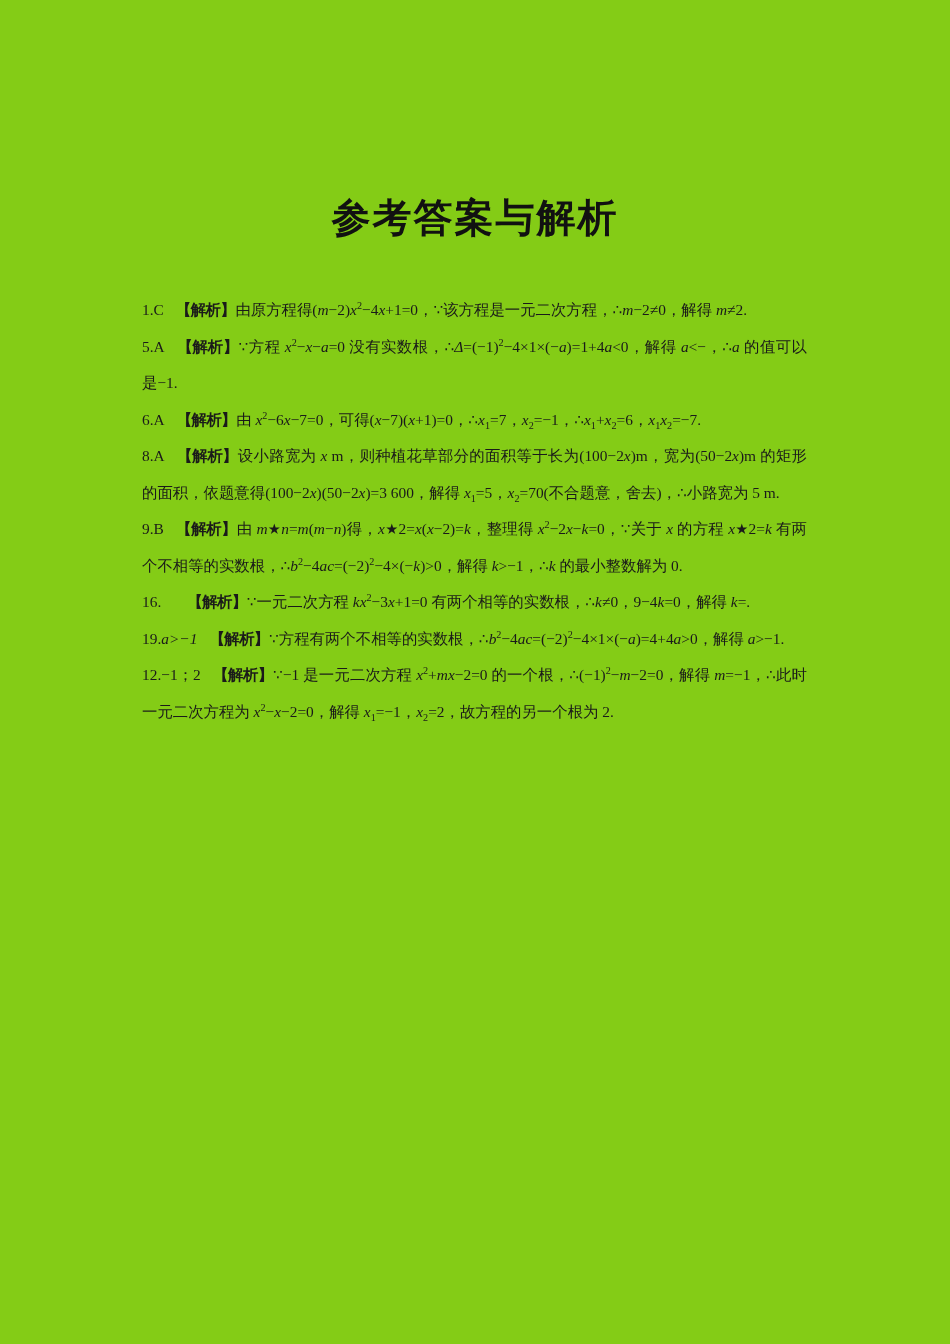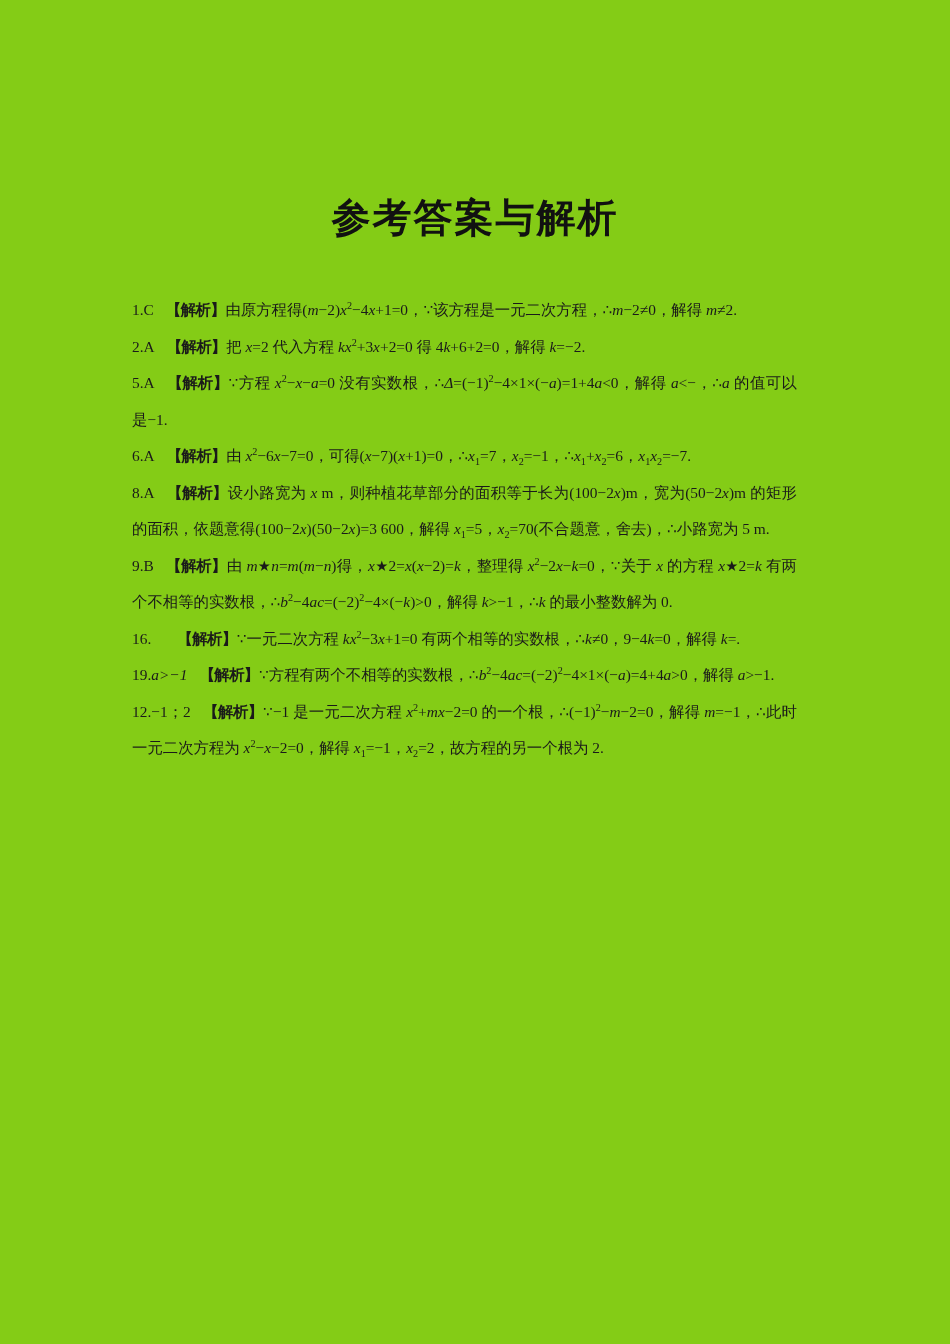--- a/index.html
+++ b/index.html
@@ -33,21 +33,21 @@
     text-align: center;
     font-family: "DejaVu Serif", "Liberation Serif", serif;
     font-weight: 700;
     font-size: 39px;
     letter-spacing: 2px;
     line-height: 1.1;
     color: #111111;
   }
   .body-col {
     position: absolute;
-    left: 132px;
+    left: 142px;
     top: 292px;
     width: 665px;
   }
   .answer {
     font-size: 15.4px;
     line-height: 36.5px;
     text-align: justify;
     text-justify: inter-ideograph;
     margin: 0 0 0 0;
     color: #1a1a1a;
@@ -86,21 +86,20 @@
 <body>
 
 <div class="page">
 
   <div class="page-title">参考答案与解析</div>
 
   <div class="body-col">
 
     <p class="answer"><span class="num">1.</span><span class="ans">C</span><span class="gap"></span><span class="tag">【解析】</span><span>由原方程得(<em>m</em>−2)<em>x</em><sup>2</sup>−4<em>x</em>+1=0，<span class="sym">∵</span>该方程是一元二次方程，<span class="sym">∴</span><em>m</em>−2≠0，解得 <em>m</em>≠2.</span></p>
 
-    <p class="answer"><span class="num">2.</span><span class="ans">A</span><span class="gap"></span><span class="tag">【解析】</span><span>把 <em>x</em>=2 代入方程 <em>kx</em><sup>2</sup>+3<em>x</em>+2=0 得 4<em>k</em>+6+2=0，解得 <em>k</em>=−2.</span></p>
 
 
 
     <p class="answer"><span class="num">5.</span><span class="ans">A</span><span class="gap"></span><span class="tag">【解析】</span><span><span class="sym">∵</span>方程 <em>x</em><sup>2</sup>−<em>x</em>−<em>a</em>=0 没有实数根，<span class="sym">∴</span><em>Δ</em>=(−1)<sup>2</sup>−4×1×(−<em>a</em>)=1+4<em>a</em>&lt;0，解得 <em>a</em>&lt;−，<span class="sym">∴</span><em>a</em> 的值可以是−1.</span></p>
 
     <p class="answer"><span class="num">6.</span><span class="ans">A</span><span class="gap"></span><span class="tag">【解析】</span><span>由 <em>x</em><sup>2</sup>−6<em>x</em>−7=0，可得(<em>x</em>−7)(<em>x</em>+1)=0，<span class="sym">∴</span><em>x</em><sub>1</sub>=7，<em>x</em><sub>2</sub>=−1，<span class="sym">∴</span><em>x</em><sub>1</sub>+<em>x</em><sub>2</sub>=6，<em>x</em><sub>1</sub><em>x</em><sub>2</sub>=−7.</span></p>
 
 
     <p class="answer"><span class="num">8.</span><span class="ans">A</span><span class="gap"></span><span class="tag">【解析】</span><span>设小路宽为 <em>x</em> m，则种植花草部分的面积等于长为(100−2<em>x</em>)m，宽为(50−2<em>x</em>)m 的矩形的面积，依题意得(100−2<em>x</em>)(50−2<em>x</em>)=3 600，解得 <em>x</em><sub>1</sub>=5，<em>x</em><sub>2</sub>=70(不合题意，舍去)，<span class="sym">∴</span>小路宽为 5 m.</span></p>
 

